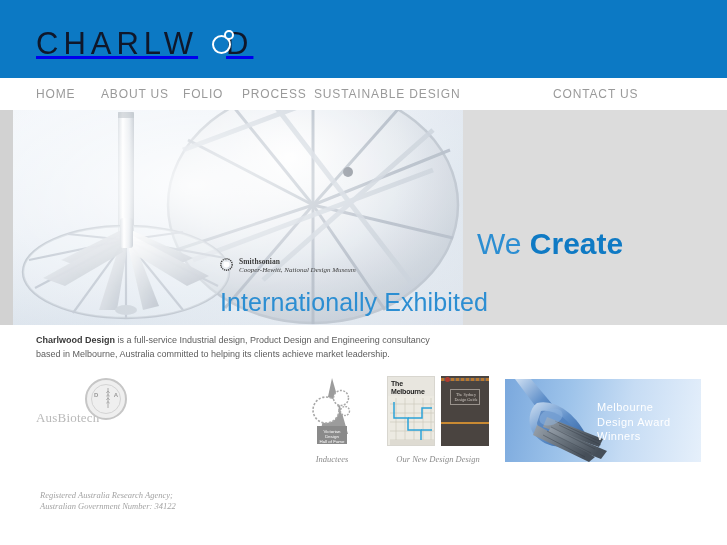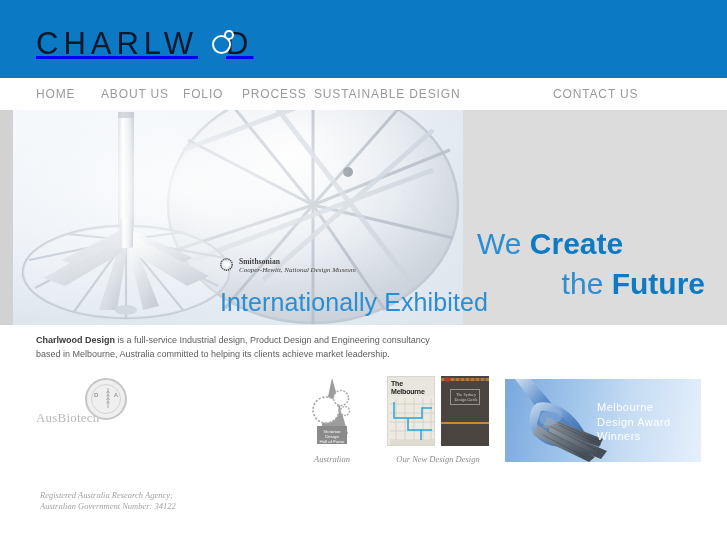--- a/index.html
+++ b/index.html
@@ -442,24 +442,20 @@
       </svg>
       <div class="photo-vign"></div>
     </div>
 
     <div class="hero-right">
       <div class="tagline">
         <div class="tagline-line l1">
           <span class="tag-light">We</span>
           <span class="tag-bold">Create</span>
         </div>
-        <div class="tagline-line l2">
-          <span class="tag-light">the</span>
-          <span class="tag-bold">Future</span>
-        </div>
       </div>
     </div>
 
     <div class="smithsonian">
       <svg class="smith-mark" viewBox="0 0 24 24">
         <circle cx="12" cy="12" r="10.5" fill="none" stroke="#3d3d3d" stroke-width="2.6" stroke-dasharray="2.3 1.4"></circle>
         <circle cx="12" cy="12" r="5.5" fill="#ffffff"></circle>
       </svg>
       <div class="smith-text">
         <div class="smith-name">Smithsonian</div>
@@ -506,21 +502,21 @@
           <path d="M28 2 L44 58 L16 58 Z" fill="#9c9c9c"></path>
           <circle cx="22" cy="34" r="13" fill="#ffffff" stroke="#a8a8a8" stroke-width="1.6" stroke-dasharray="2.2 1.6"></circle>
           <circle cx="37" cy="22" r="7.5" fill="#ffffff" stroke="#a8a8a8" stroke-width="1.5" stroke-dasharray="2 1.4"></circle>
           <circle cx="41" cy="35" r="4.5" fill="#ffffff" stroke="#a8a8a8" stroke-width="1.4" stroke-dasharray="1.8 1.2"></circle>
           <rect x="13" y="50" width="30" height="18" fill="#8a8a8a"></rect>
           <text x="28" y="56.5" fill="#ffffff" font-size="4.4" font-family="Liberation Sans, sans-serif" text-anchor="middle">Victorian</text>
           <text x="28" y="61.5" fill="#ffffff" font-size="4.4" font-family="Liberation Sans, sans-serif" text-anchor="middle">Design</text>
           <text x="28" y="66.5" fill="#ffffff" font-size="4.4" font-family="Liberation Sans, sans-serif" text-anchor="middle">Hall of Fame</text>
         </svg>
       </div>
-      <div class="caption">Australian</div>
+      <div class="caption">Inductees</div>
     </div>
 
     <div class="award-group g-guides">
       <div class="guides-row">
         <div class="guide-book mel-guide">
           <div class="mel-title">
             <div>The Melbourne</div>
             <div>Design Guide</div>
           </div>
           <svg class="mel-map" viewBox="0 0 48 51">

